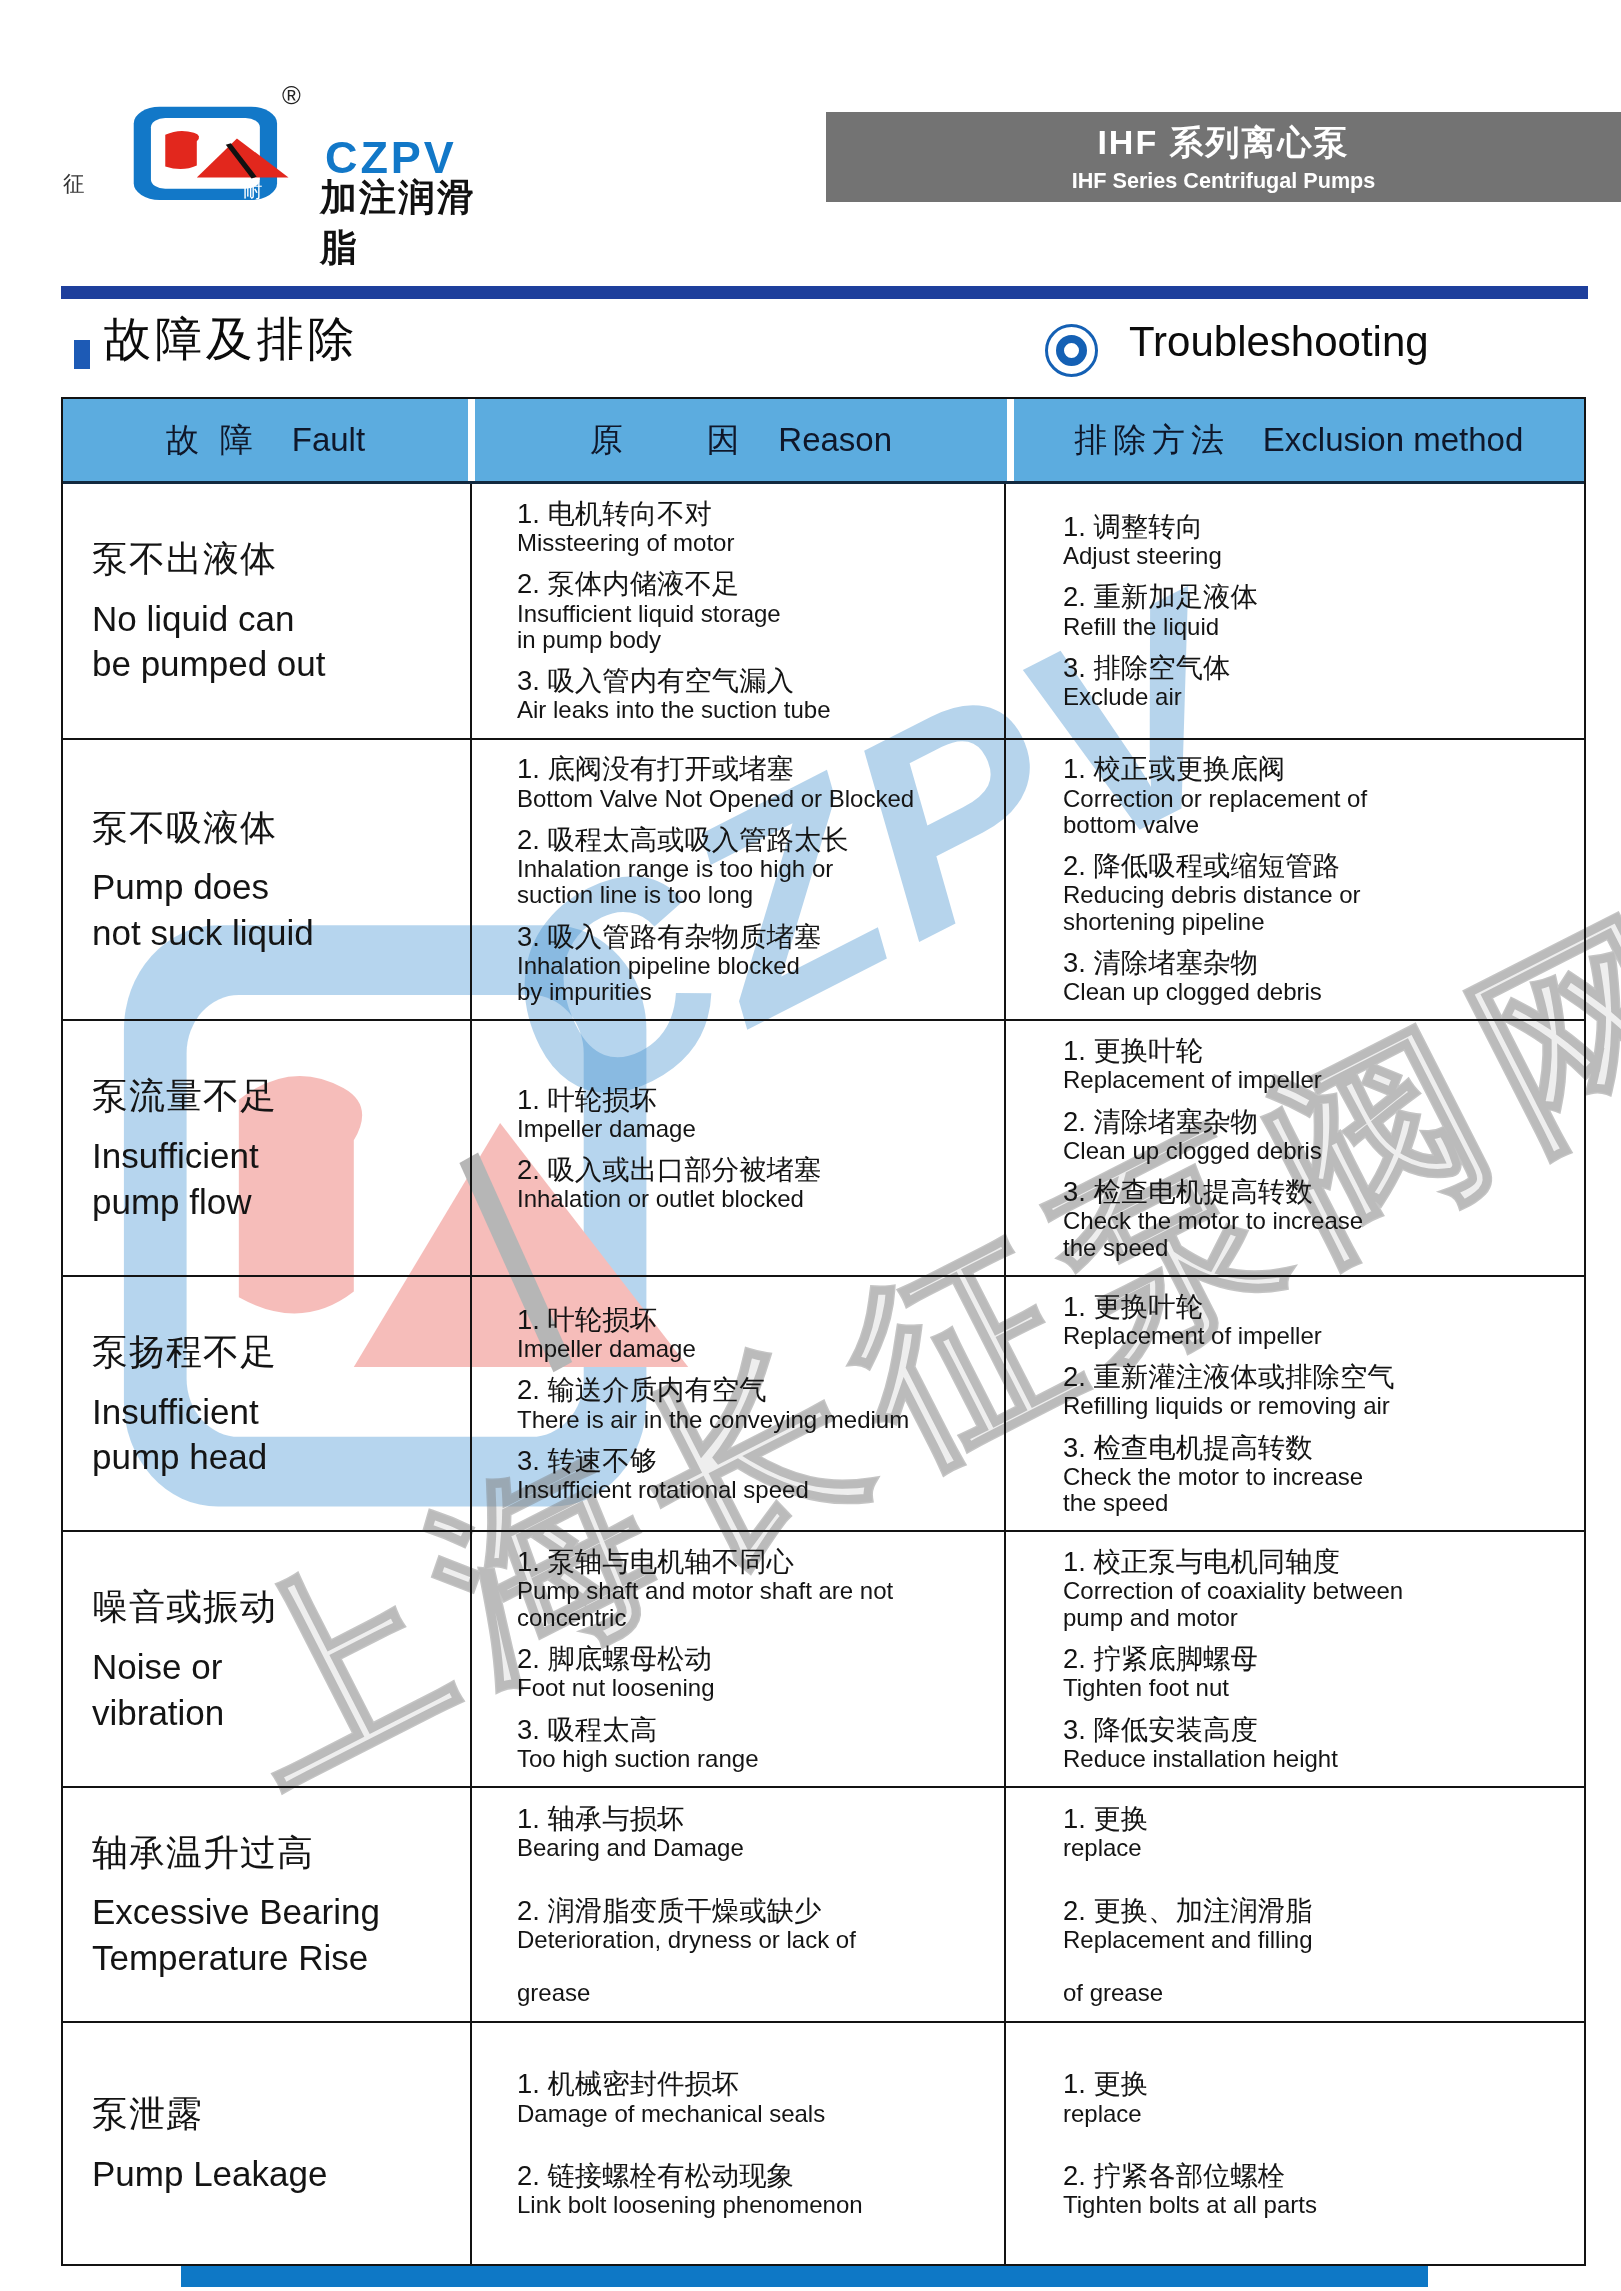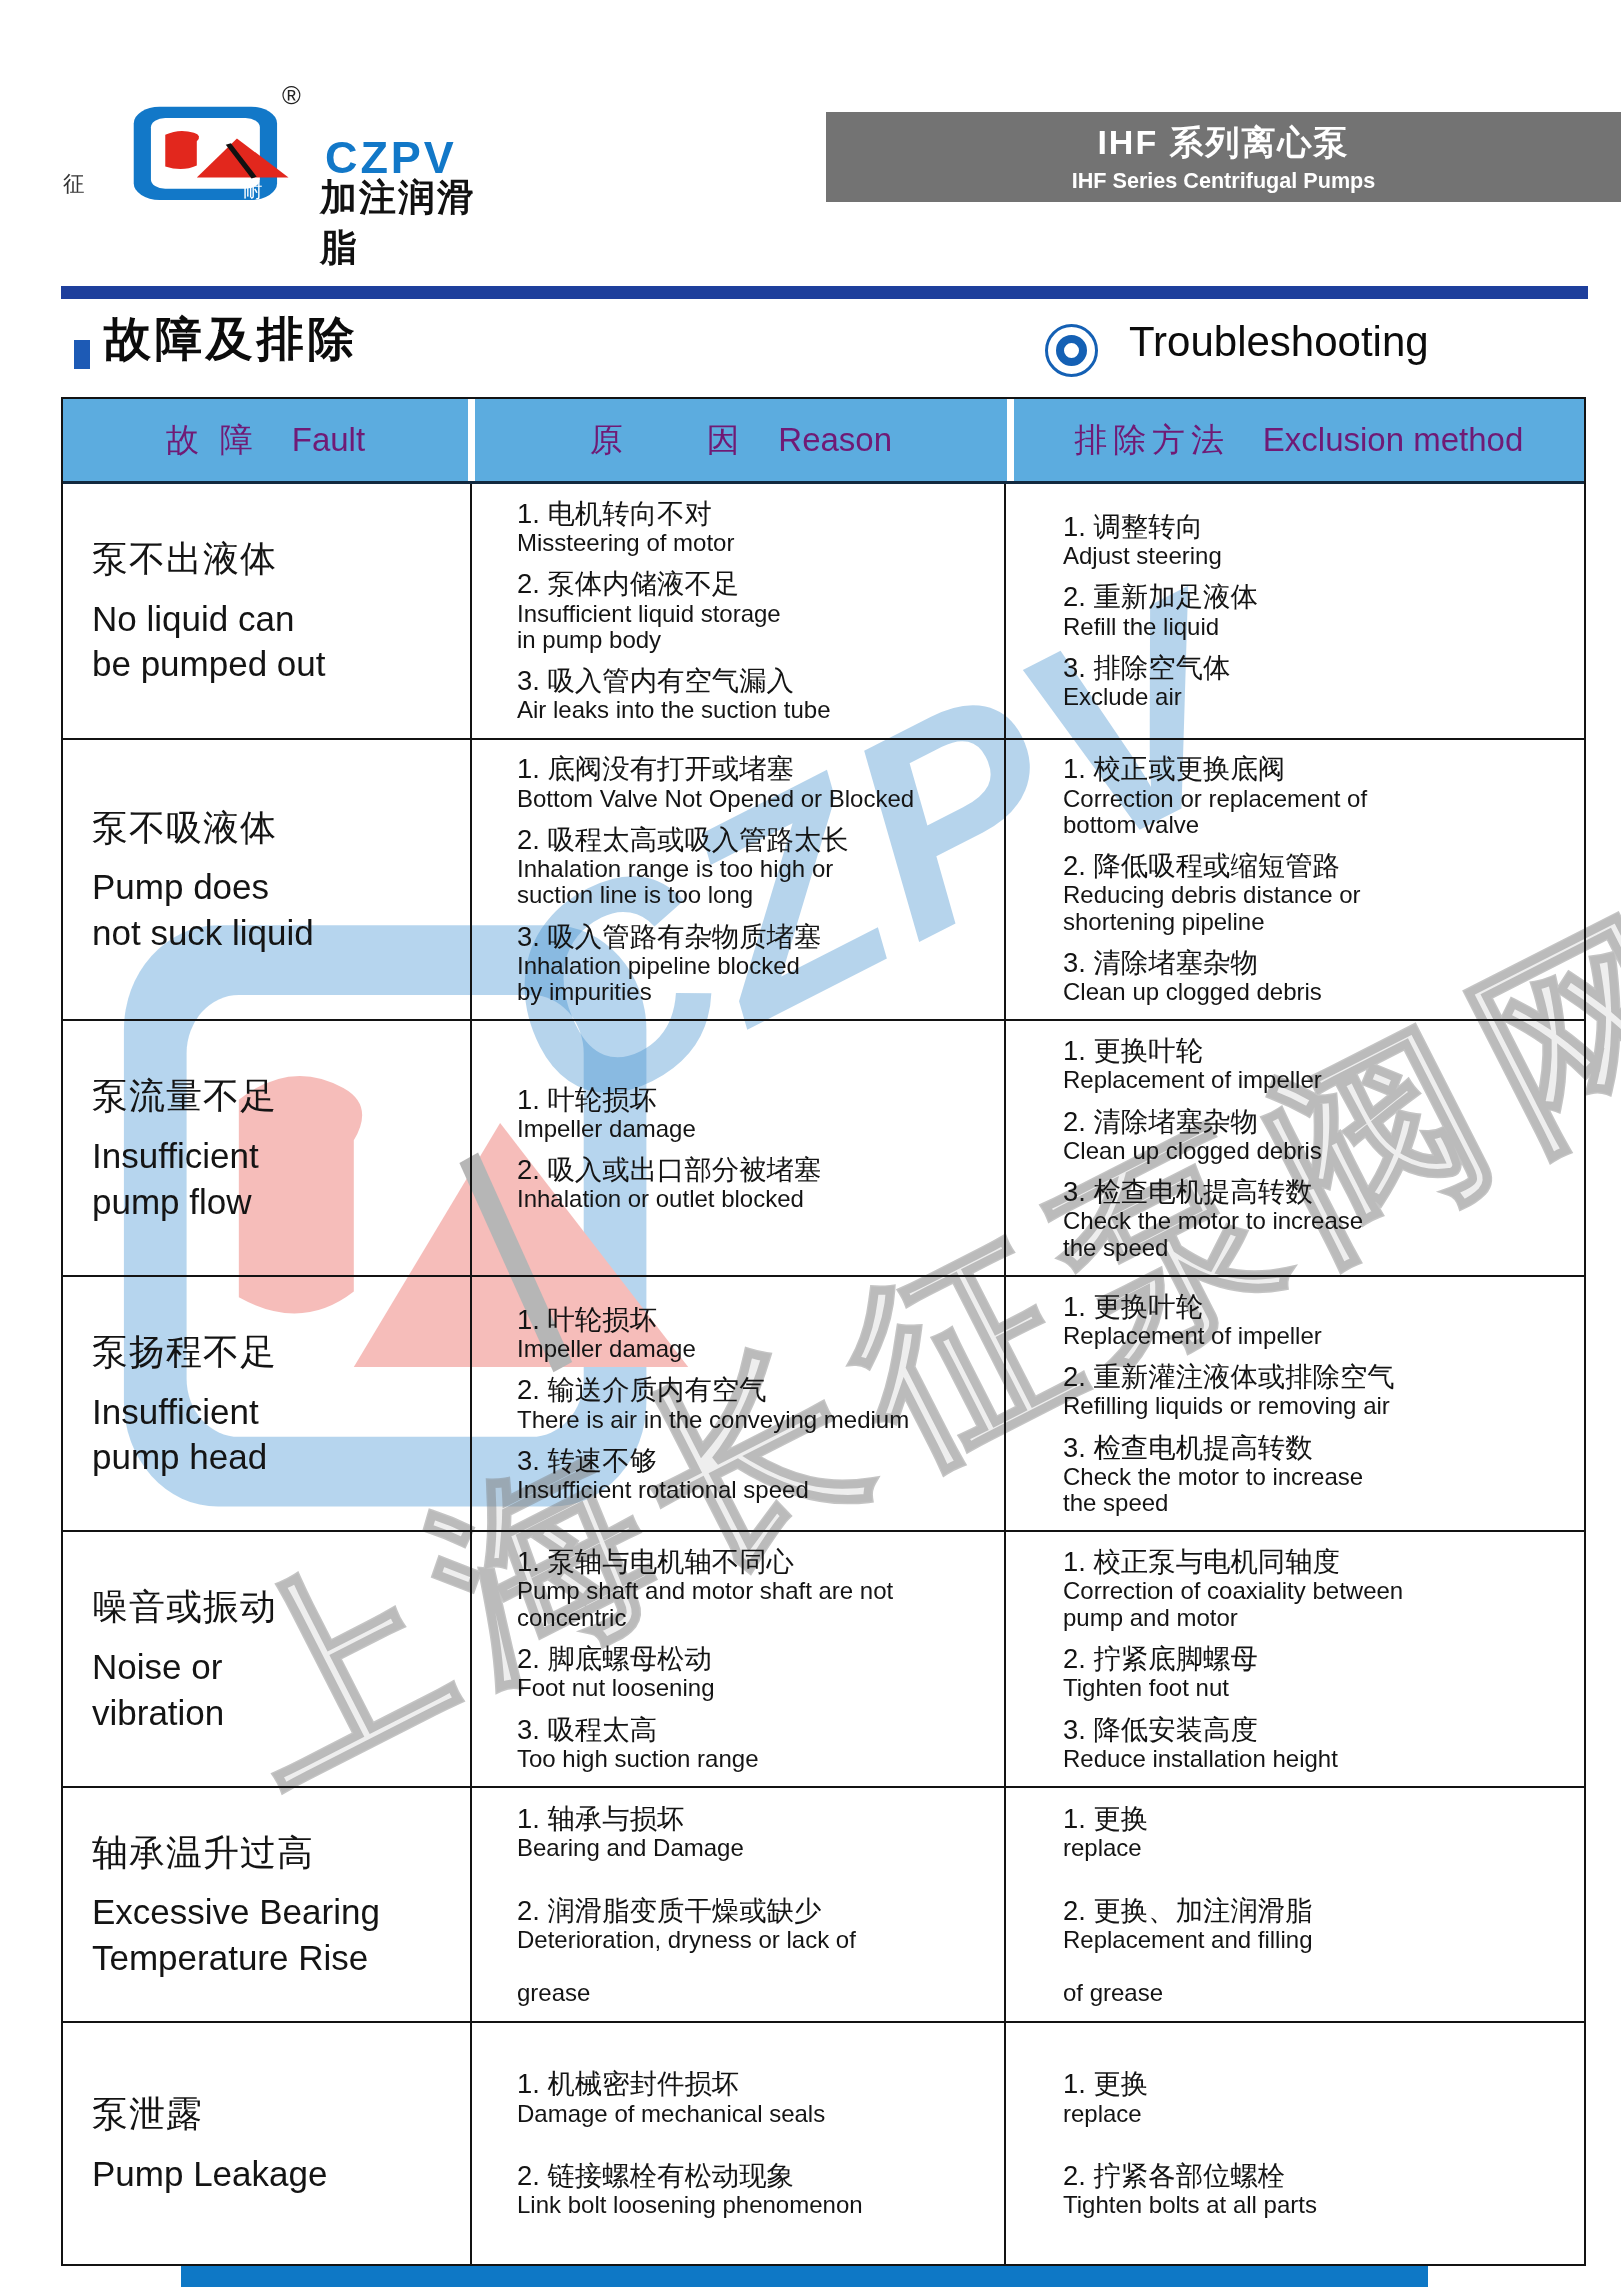--- a/index.html
+++ b/index.html
@@ -19,40 +19,40 @@
   .logo-char-left{position:absolute;left:3.9px;top:86px;font-size:21.6px;color:#333;}
   .logo-char-right{position:absolute;left:184px;top:94px;font-size:19.6px;color:#fff;z-index:3;}
   
   .banner{position:absolute;left:826px;top:112px;width:795px;height:90px;background:#737373;
     display:flex;flex-direction:column;align-items:center;justify-content:center;gap:2.9px;}
   .banner-zh{color:#fff;font-size:34px;font-weight:bold;letter-spacing:2px;}
   .banner-en{color:#fff;font-size:21.6px;font-weight:bold;}
   
   .rule{position:absolute;left:61px;top:286px;width:1527px;height:12.7px;background:#1e3f9c;}
   .sec-bullet{position:absolute;left:74px;top:340px;width:15.7px;height:29px;background:#1d5ab5;}
-  .sec-zh{position:absolute;left:104px;top:308px;font-size:47px;font-weight:bold;color:#0c0c0c;
+  .sec-zh{position:absolute;left:104px;top:308px;font-size:47px;font-weight:normal;color:#0c0c0c;
     letter-spacing:3.9px;}
   .bullseye{position:absolute;left:1045px;top:324px;width:53px;height:53px;border-radius:50%;
     border:3.9px solid #1460b4;display:flex;align-items:center;justify-content:center;box-sizing:border-box;}
   .bullseye-inner{width:31px;height:31px;border-radius:50%;border:8.8px solid #1460b4;background:#fff;
     box-sizing:border-box;}
   .sec-en{position:absolute;left:1129px;top:318px;font-size:42px;font-weight:500;color:#0c0c0c;}
   
   .wm{position:absolute;left:0;top:765px;width:1621px;height:1255px;pointer-events:none;z-index:1;}
   .wm-mark{position:absolute;left:103px;top:137px;width:627px;height:686px;opacity:.30;}
   .wm-brand{position:absolute;left:519px;top:108px;font-size:284px;font-weight:bold;font-style:italic;
     color:rgba(62,142,206,.38);transform:rotate(-27deg);transform-origin:0 50%;letter-spacing:7.8px;}
   .wm-text{position:absolute;left:245px;top:814px;font-size:208px;font-weight:bold;white-space:nowrap;
     letter-spacing:25.5px;transform:rotate(-27deg);transform-origin:0 50%;
     color:rgba(170,170,170,.20);-webkit-text-stroke:2.9px rgba(125,125,125,.45);}
   
   .tbl{position:absolute;left:61px;top:397px;width:1521px;border:2.9px solid #131313;z-index:2;}
   .thead{display:grid;grid-template-columns:405px 532px 570px;column-gap:6.9px;height:82px;
     background:#fff;border-bottom:3.9px solid #12293f;}
-  .hcell{background:#5cacdf;color:#701a75;display:flex;align-items:center;justify-content:center;gap:33px;}
+  .hcell{background:#5cacdf;color:#0f172a;display:flex;align-items:center;justify-content:center;gap:33px;}
   .hzh{font-size:33px;font-weight:500;letter-spacing:5.9px;}
   .hen{font-size:33px;font-weight:500;}
   .trow{display:grid;grid-template-columns:407px 534px 574px;}
   .trow + .trow{border-top:2.9px solid #131313;}
   .r1{min-height:237px}.r2{min-height:240px}.r3{min-height:239px}.r4{min-height:231px}
   .r5{min-height:238px}.r6{min-height:233px}.r7{min-height:241px}
   .cell{display:flex;flex-direction:column;justify-content:center;box-sizing:border-box;
     padding:13.7px 7.8px 13.7px 45px;}
   .cell.c2,.cell.c3{border-left:2.9px solid #131313;}
   .cell.c1{padding-left:29px;}

